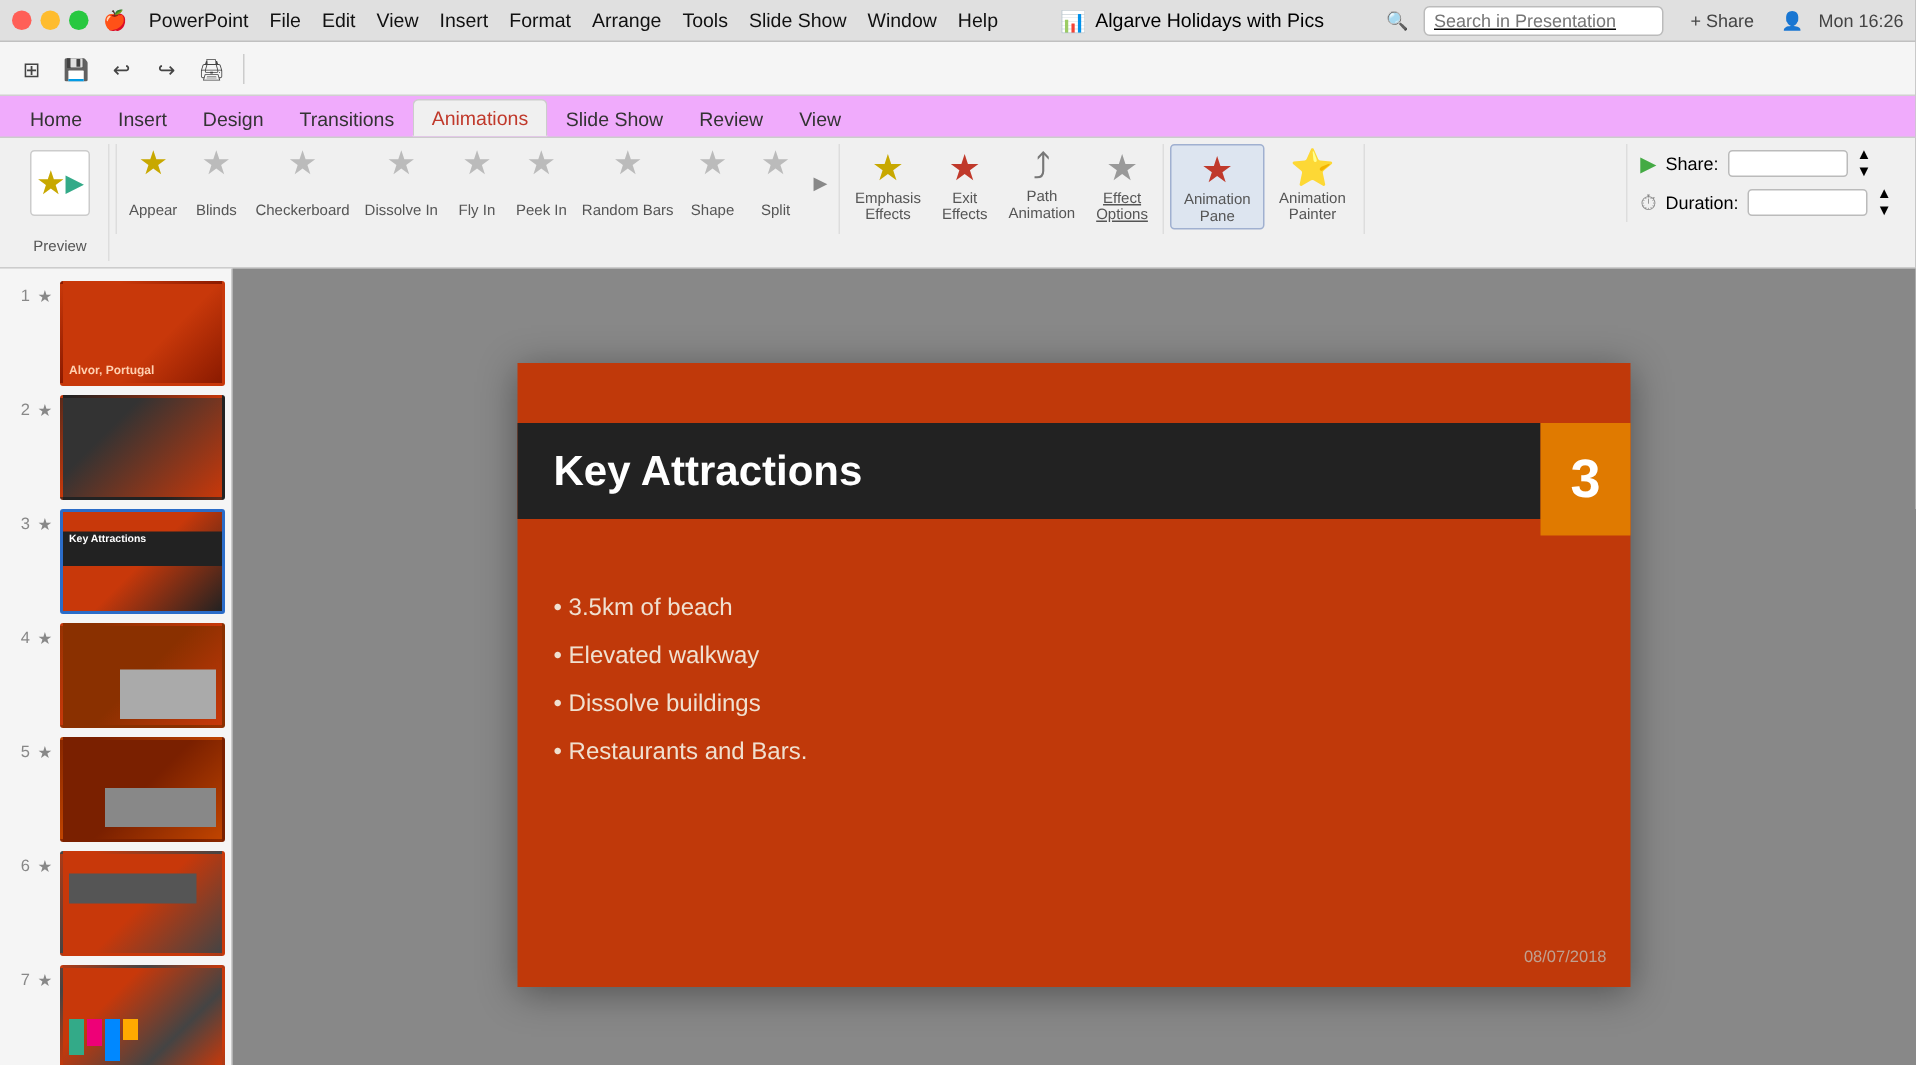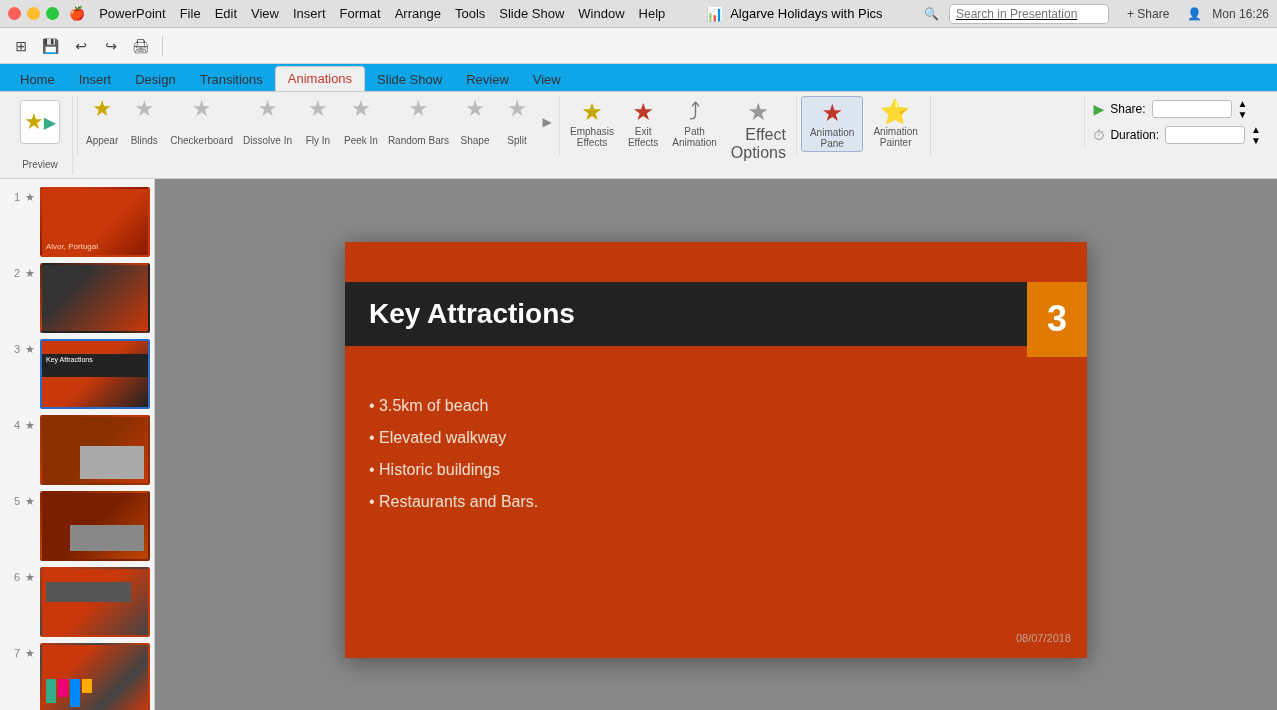--- a/index.html
+++ b/index.html
@@ -17,21 +17,21 @@
     .titlebar-center { flex: 1; display: flex; justify-content: center; align-items: center; gap: 6px; font-size: 13px; font-weight: 500; }
     .titlebar-right { display: flex; align-items: center; gap: 10px; margin-left: auto; font-size: 12px; color: #444; }
 
     
     .toolbar { height: 36px; background: #f5f5f5; border-bottom: 1px solid #d0d0d0; display: flex; align-items: center; padding: 0 8px; gap: 4px; }
     .toolbar-btn { width: 26px; height: 26px; border-radius: 4px; border: none; background: transparent; cursor: pointer; display: flex; align-items: center; justify-content: center; font-size: 14px; color: #444; }
     .toolbar-sep { width: 1px; height: 20px; background: #ccc; margin: 0 4px; }
 
     
     .ribbon { background: #f0f0f0; border-bottom: 1px solid #ccc; }
-    .ribbon-tabs { display: flex; height: 28px; align-items: flex-end; padding: 0 8px; background: #0ea5e9; border-bottom: 1px solid #ccc; }
+    .ribbon-tabs { display: flex; height: 28px; align-items: flex-end; padding: 0 8px; background: #f0abfc; border-bottom: 1px solid #ccc; }
     .ribbon-tab { padding: 4px 12px; font-size: 13px; cursor: pointer; border-radius: 4px 4px 0 0; color: #333; }
     .ribbon-tab.active { background: #f0f0f0; border: 1px solid #ccc; border-bottom: 1px solid #f0f0f0; color: #c0392b; font-weight: 500; }
     .ribbon-content { display: flex; padding: 4px 8px; gap: 2px; align-items: flex-start; }
 
     
     .ribbon-group { display: flex; flex-direction: column; align-items: center; border-right: 1px solid #ddd; padding: 2px 8px; min-width: 60px; }
     .ribbon-group-items { display: flex; gap: 2px; align-items: flex-end; }
     .ribbon-icon-btn { display: flex; flex-direction: column; align-items: center; cursor: pointer; padding: 2px 4px; border-radius: 3px; min-width: 40px; }
     .ribbon-icon { font-size: 22px; line-height: 1; color: #888; }
     .ribbon-icon.gold { color: #c8a800; }
@@ -46,21 +46,21 @@
     
     .main { display: flex; height: calc(710px - 28px - 36px - 77px - 28px); }
 
     
     .slides-panel { width: 155px; background: #f5f5f5; border-right: 1px solid #ccc; overflow-y: auto; padding: 8px 4px; display: flex; flex-direction: column; gap: 6px; }
     .slide-thumb { display: flex; align-items: flex-start; gap: 4px; cursor: pointer; }
     .slide-num { font-size: 11px; color: #888; width: 16px; text-align: right; padding-top: 4px; }
     .slide-star { font-size: 11px; color: #888; width: 12px; text-align: center; padding-top: 4px; }
     .slide-img { flex: 1; border: 2px solid transparent; border-radius: 2px; height: 70px; background: #cc3300; position: relative; overflow: hidden; }
     .slide-img.selected { border-color: #2b6cc8; }
-    .slide-img-inner { width: 100%; height: 100%; display: flex; align-items: center; justify-content: center; font-size: 9px; color: #eee; text-align: center; position: relative; }
+    .slide-img-inner { width: 100%; height: 100%; display: flex; align-items: center; justify-content: center; font-size: 9px; color: #eee; text-align: center; position: relative; font-weight: bold; }
 
     
     .th1 { background: linear-gradient(135deg, #c8380a 60%, #8a1a00 100%); }
     .th2 { background: linear-gradient(135deg, #222 40%, #c8380a 100%); }
     .th3 { background: linear-gradient(135deg, #c8380a 50%, #222 100%); }
     .th4 { background: linear-gradient(135deg, #8a3000 50%, #c8380a 100%); }
     .th5 { background: linear-gradient(135deg, #7a2000 50%, #c04400 100%); }
     .th6 { background: linear-gradient(135deg, #c8380a 50%, #444 100%); }
     .th7 { background: linear-gradient(135deg, #c8380a 30%, #444 70%, #c8380a 100%); }
     .th8 { background: linear-gradient(135deg, #c8380a 50%, #333 100%); }
@@ -215,21 +215,21 @@
       <span style="font-size:10px;color:#555;text-align:center;">Exit<br>Effects</span>
     </div>
 
     <div class="ribbon-icon-btn" style="padding:2px 6px;">
       <span style="font-size:24px;color:#777;">⤴</span>
       <span style="font-size:10px;color:#555;text-align:center;">Path<br>Animation</span>
     </div>
 
     <div class="ribbon-icon-btn" style="padding:2px 6px;">
       <span style="font-size:24px;color:#999;">★</span>
-      <span style="font-size:16px;color:#555;text-align:right;">Effect<br>Options</span>
+      <span style="font-size:10px;color:#555;text-align:center;text-decoration:underline;">Effect<br>Options</span>
     </div>
 
     <div class="ribbon-vsep"></div>
 
     <div class="ribbon-icon-btn active-btn" style="padding:2px 8px;">
       <span style="font-size:24px;color:#c0392b;">★</span>
       <span style="font-size:10px;color:#555;text-align:center;">Animation<br>Pane</span>
     </div>
 
     <div class="ribbon-icon-btn" style="padding:2px 8px;">
@@ -352,21 +352,21 @@
         <div class="slide-title">Key Attractions</div>
       </div>
 
       <div class="slide-number-badge">
         <span>3</span>
       </div>
 
       <div class="slide-bullets">
         <div class="slide-bullet">• 3.5km of beach</div>
         <div class="slide-bullet">• Elevated walkway</div>
-        <div class="slide-bullet">• Historic buildings</div>
+        <div class="slide-bullet">• Dissolve buildings</div>
         <div class="slide-bullet">• Restaurants and Bars.</div>
       </div>
 
       <div class="slide-date">08/07/2018</div>
     </div>
   </div>
 </div>
 
 <div class="notes-bar">
   

